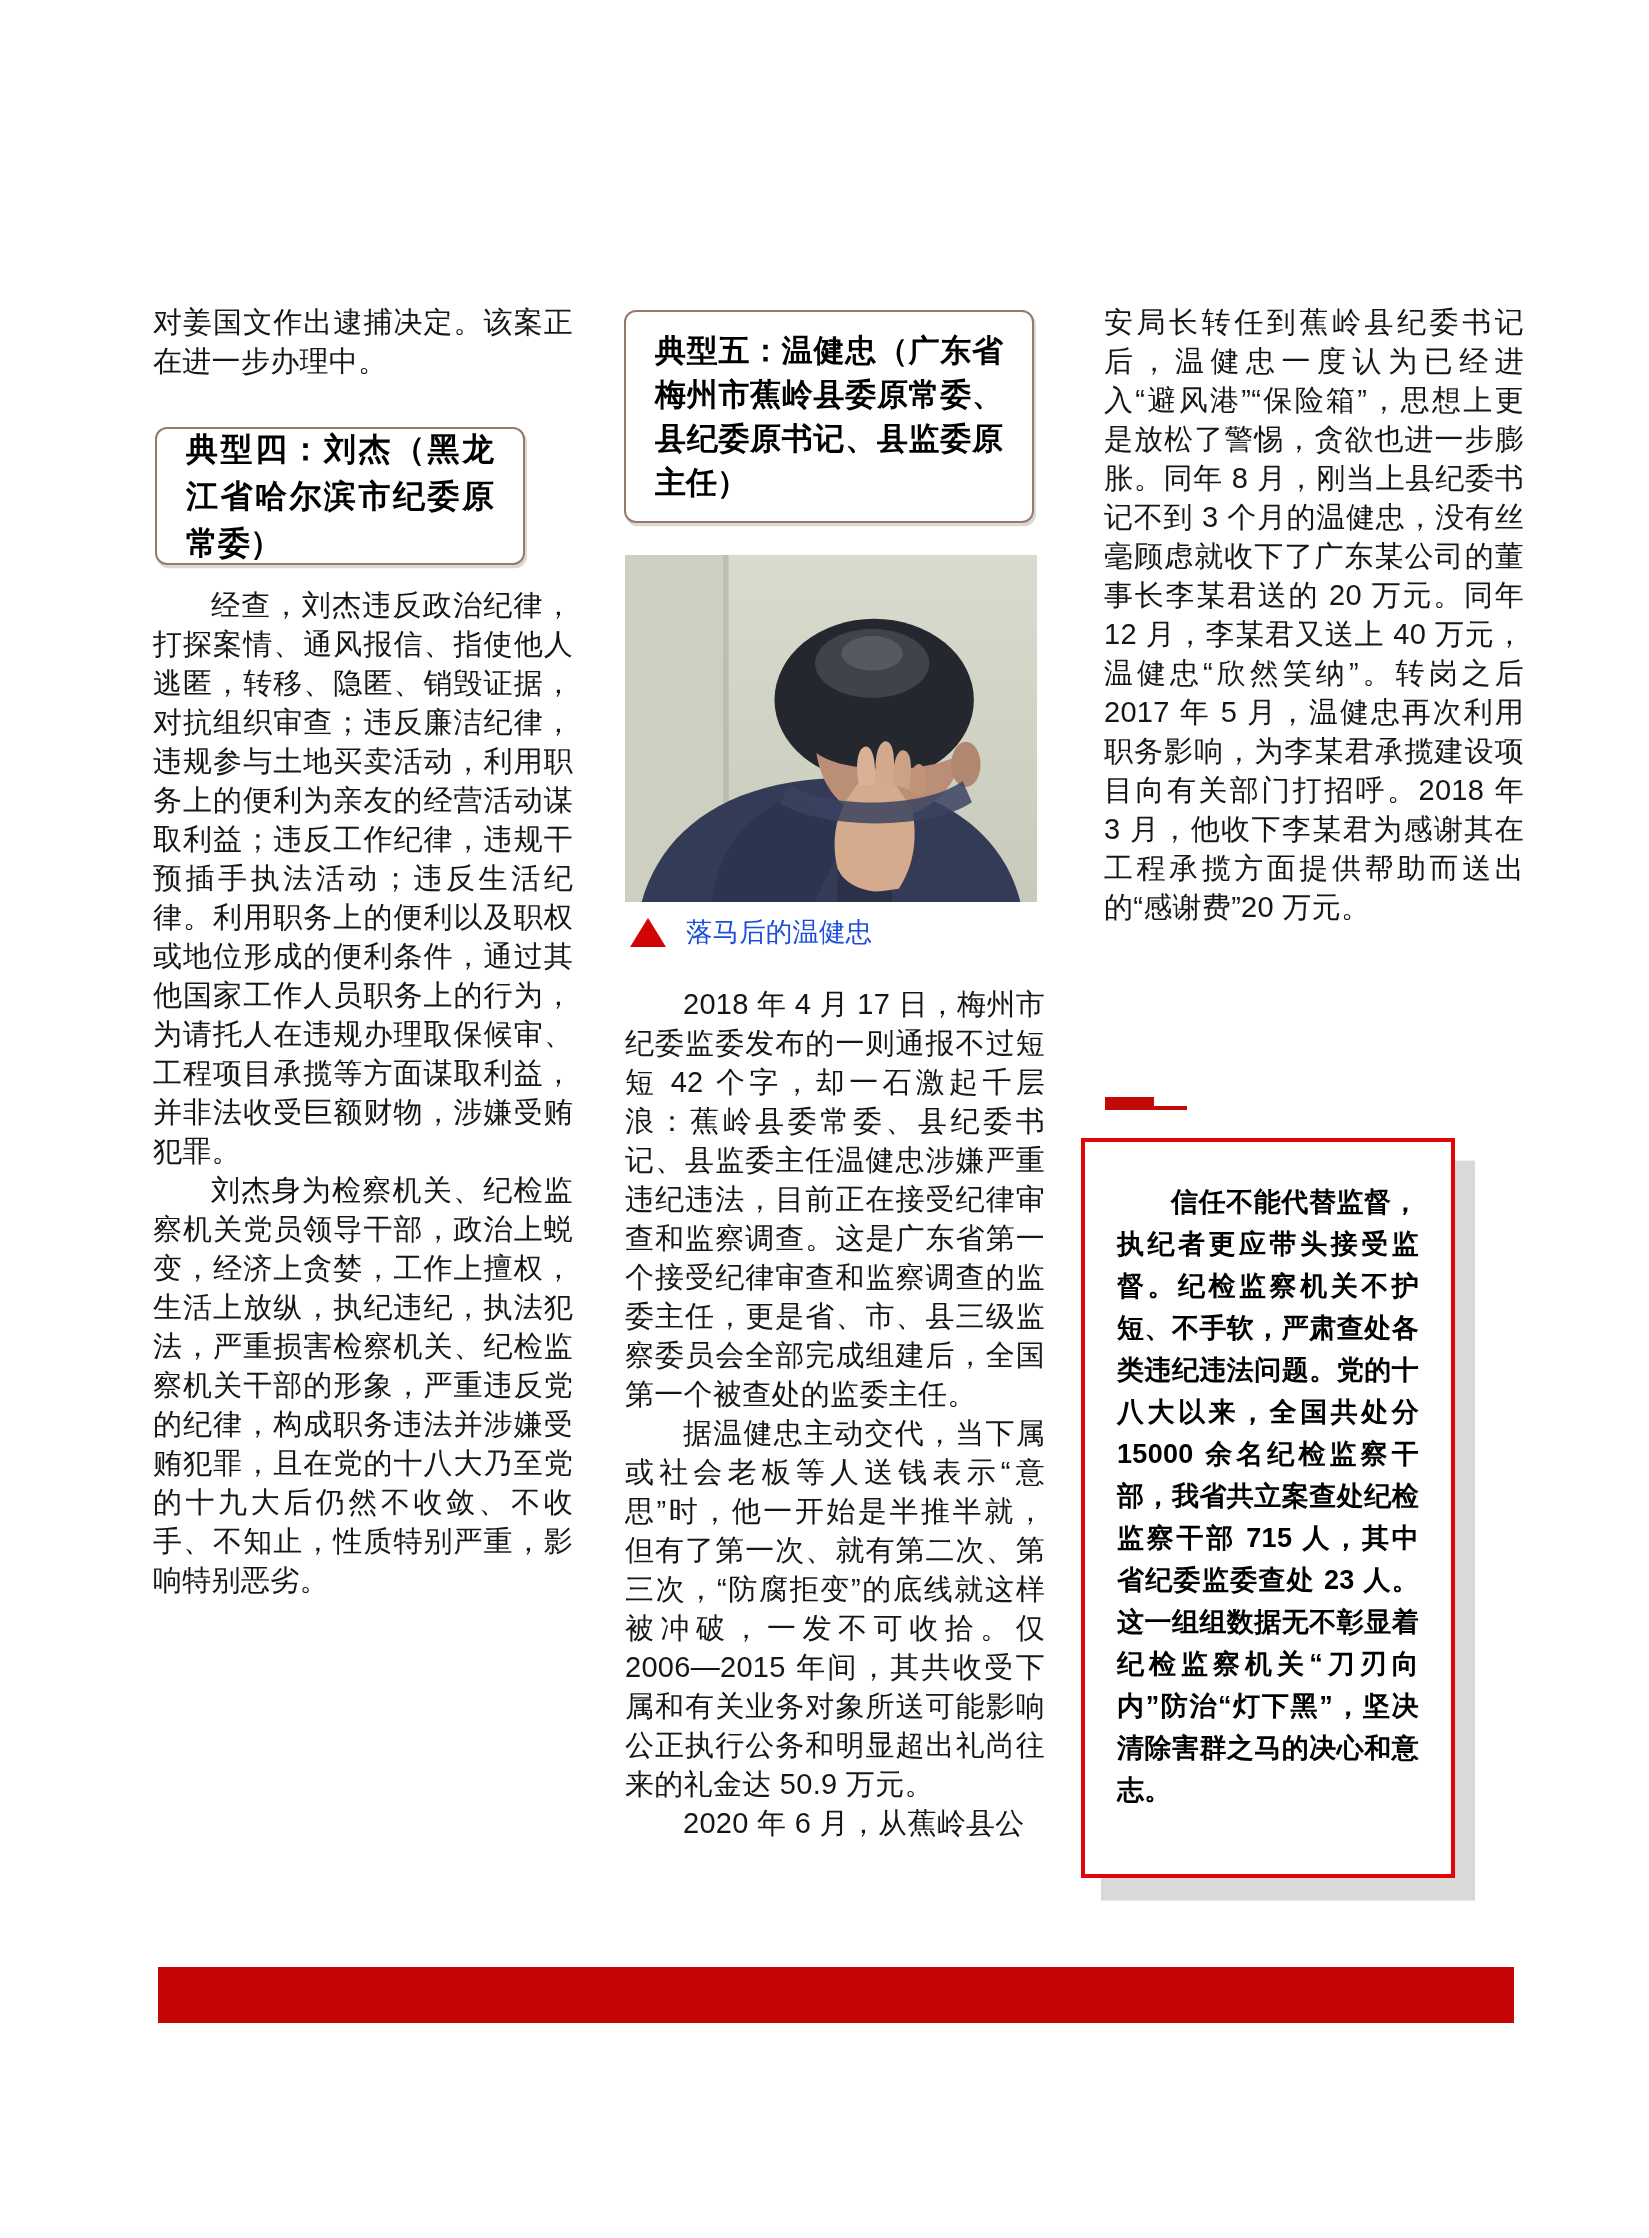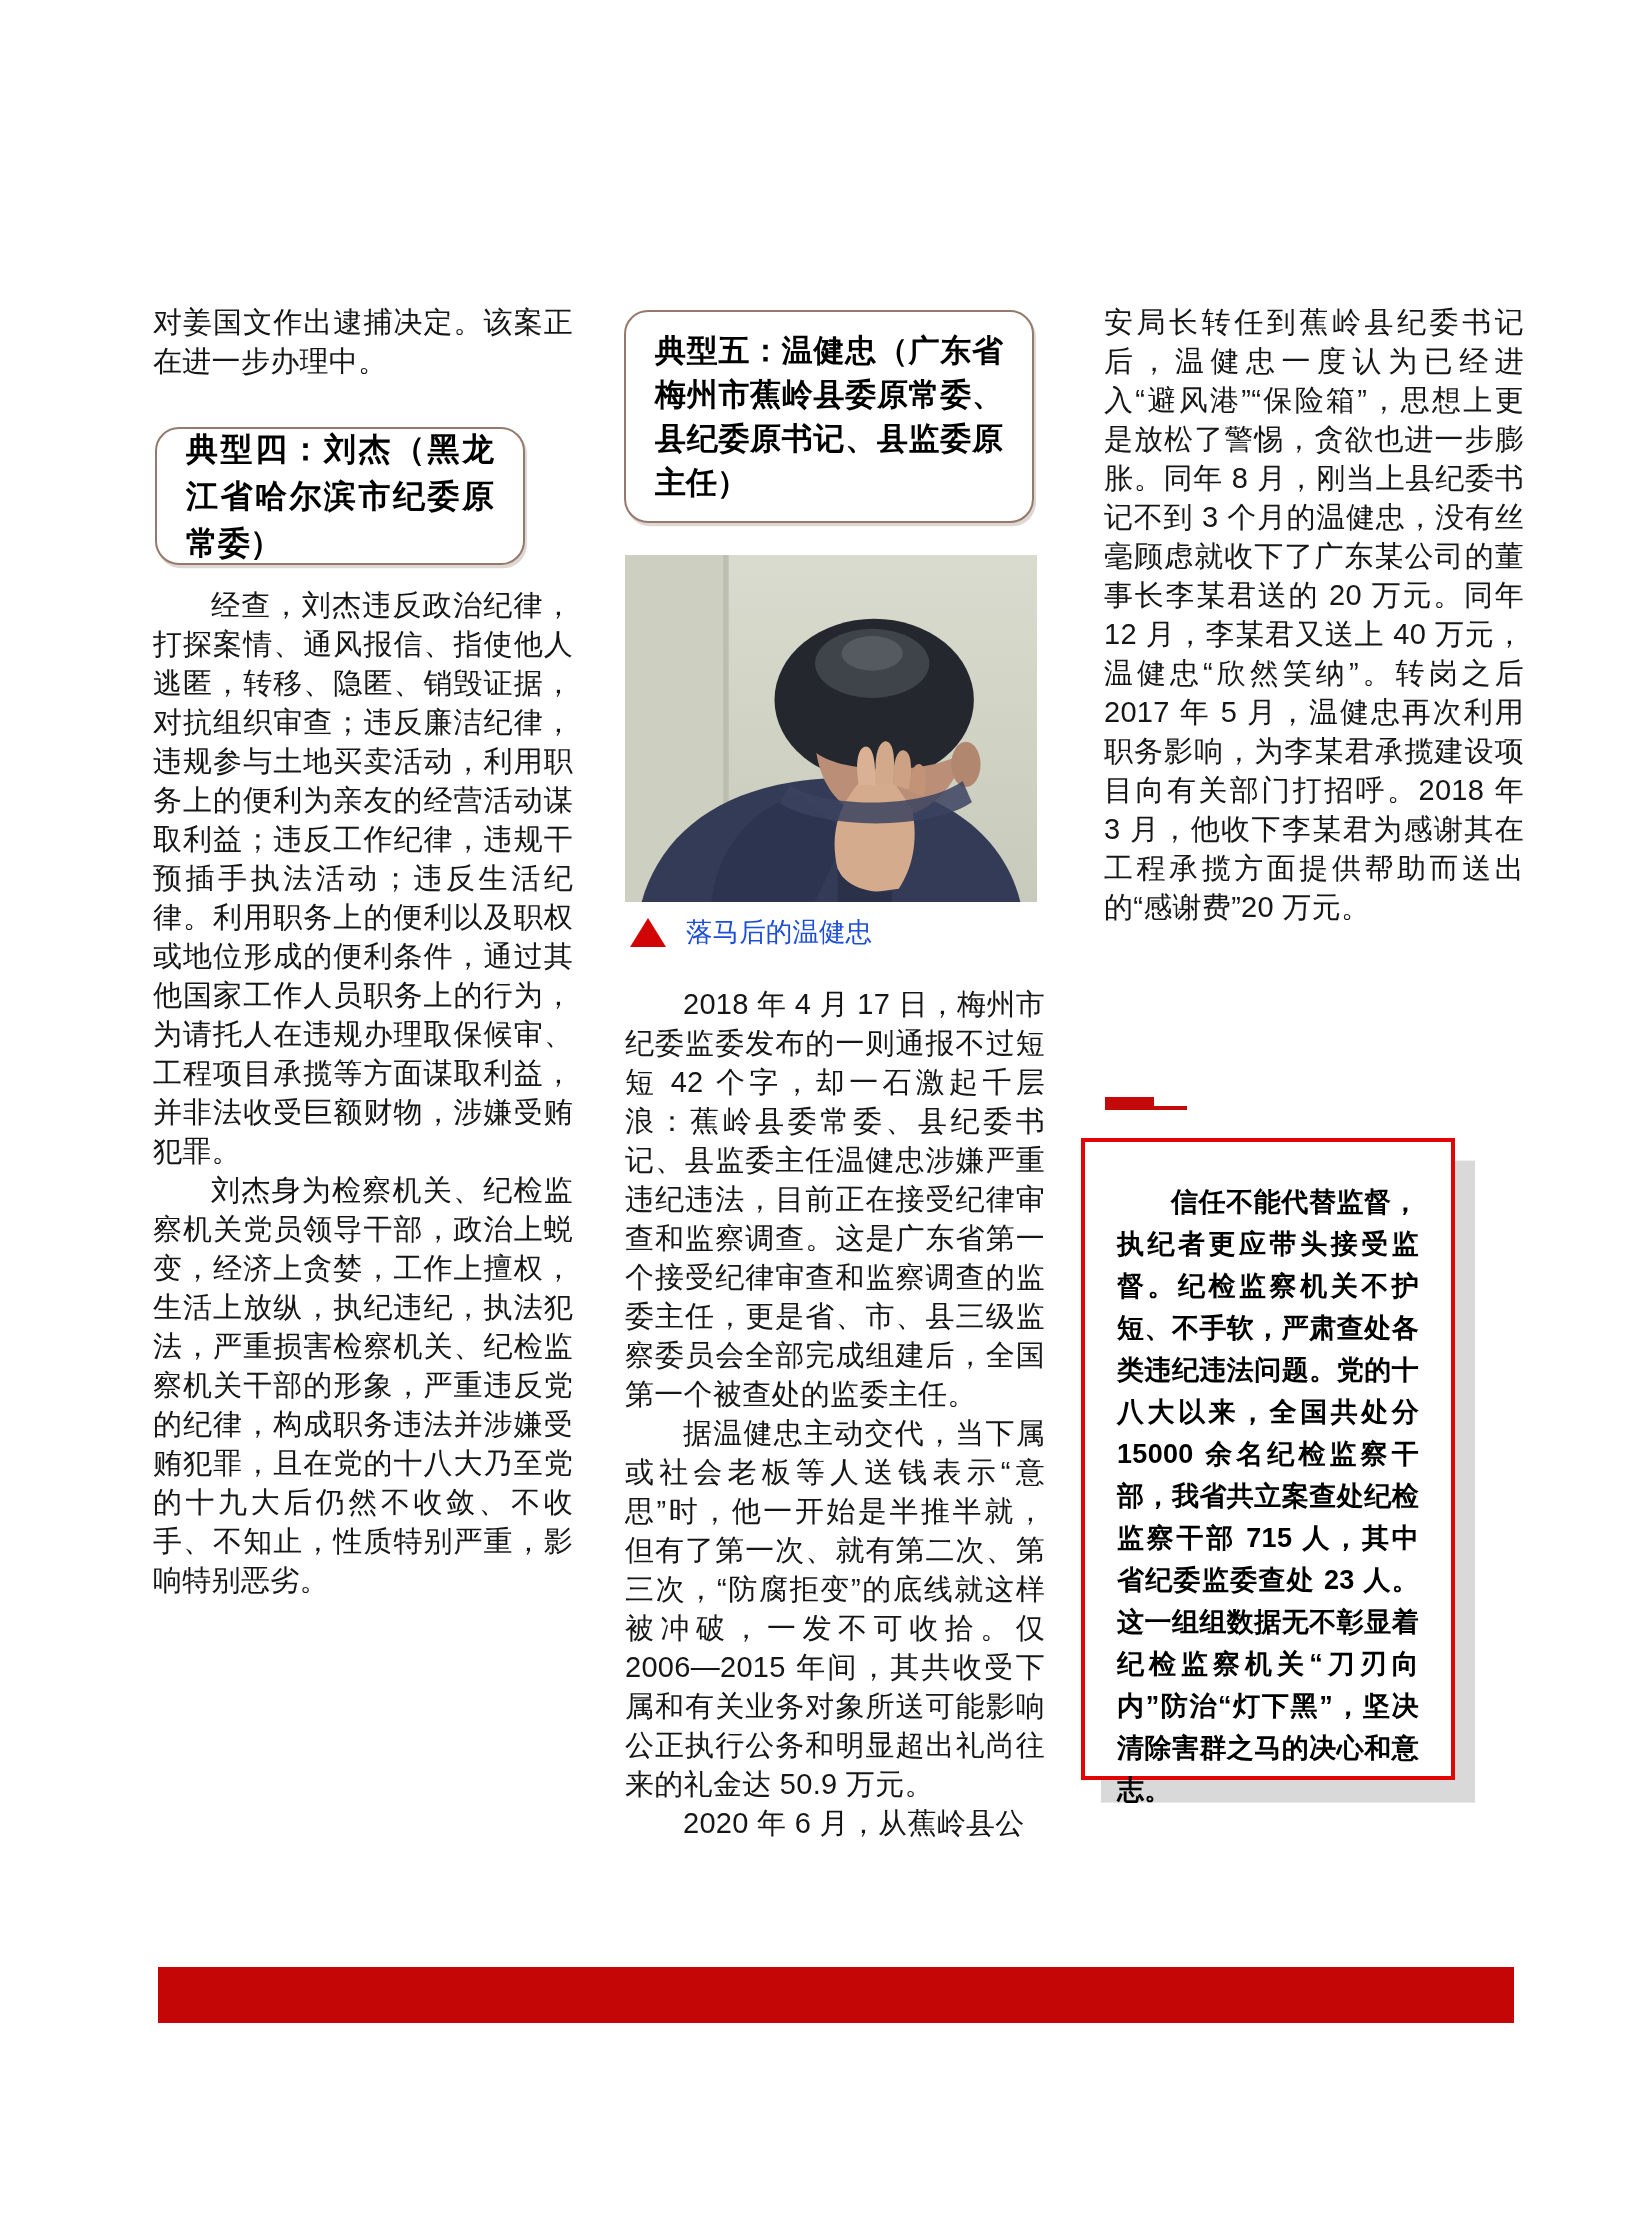--- a/index.html
+++ b/index.html
@@ -21,21 +21,21 @@
     letter-spacing:0.3px;
   }
   .body-text p { margin:0; }
   .indent { text-indent:2em; }
 
   
   .headline-box {
     position:absolute;
     box-sizing:border-box;
     border:2px solid #95796b;
-    border-radius:24px;
+    border-radius:12px;
     box-shadow:2px 3.3px 0 rgba(150,122,108,0.30);
     background:#ffffff;
     display:flex; align-items:center;
     padding:20px 29px;
   }
   .headline-box .headline-text {
     font-weight:900;
     color:#000;
     text-align:justify;
   }
@@ -74,21 +74,21 @@
 
   
   .divider-mark { position:absolute; left:1105px; top:1097px; width:86px; height:17.3px; }
   .divider-mark .thick { position:absolute; left:0; top:0; width:49px; height:12.6px; background:#c40909; }
   .divider-mark .thin  { position:absolute; left:49px; top:8.6px; width:33px; height:4px; background:#c40909; }
 
   
   .quote-box {
     position:absolute;
     left:1081px; top:1138px;
-    width:374px; height:642px;
+    width:374px; height:740px;
     box-sizing:border-box;
     border:4.7px solid #e30505;
     background:#ffffff;
     box-shadow:20px 22.6px 0 #d9d9d9;
     padding:39px 32px;
   }
   .quote-box p {
     margin:0;
     font-size:27px;
     line-height:42px;

